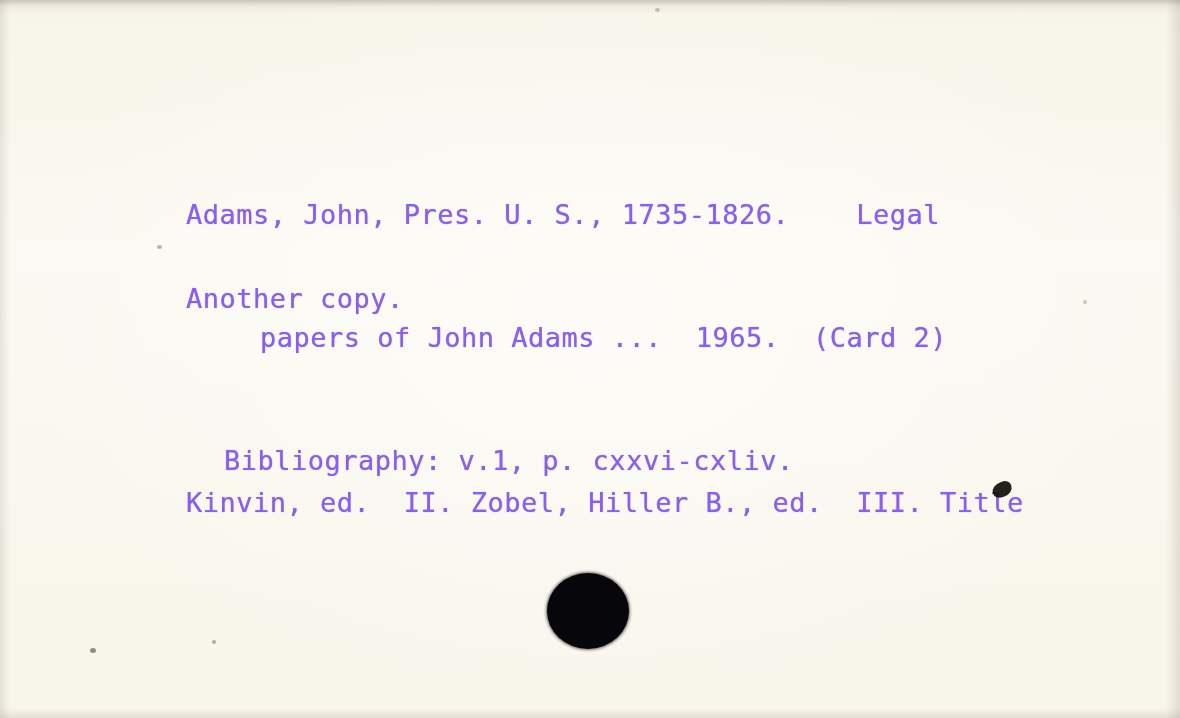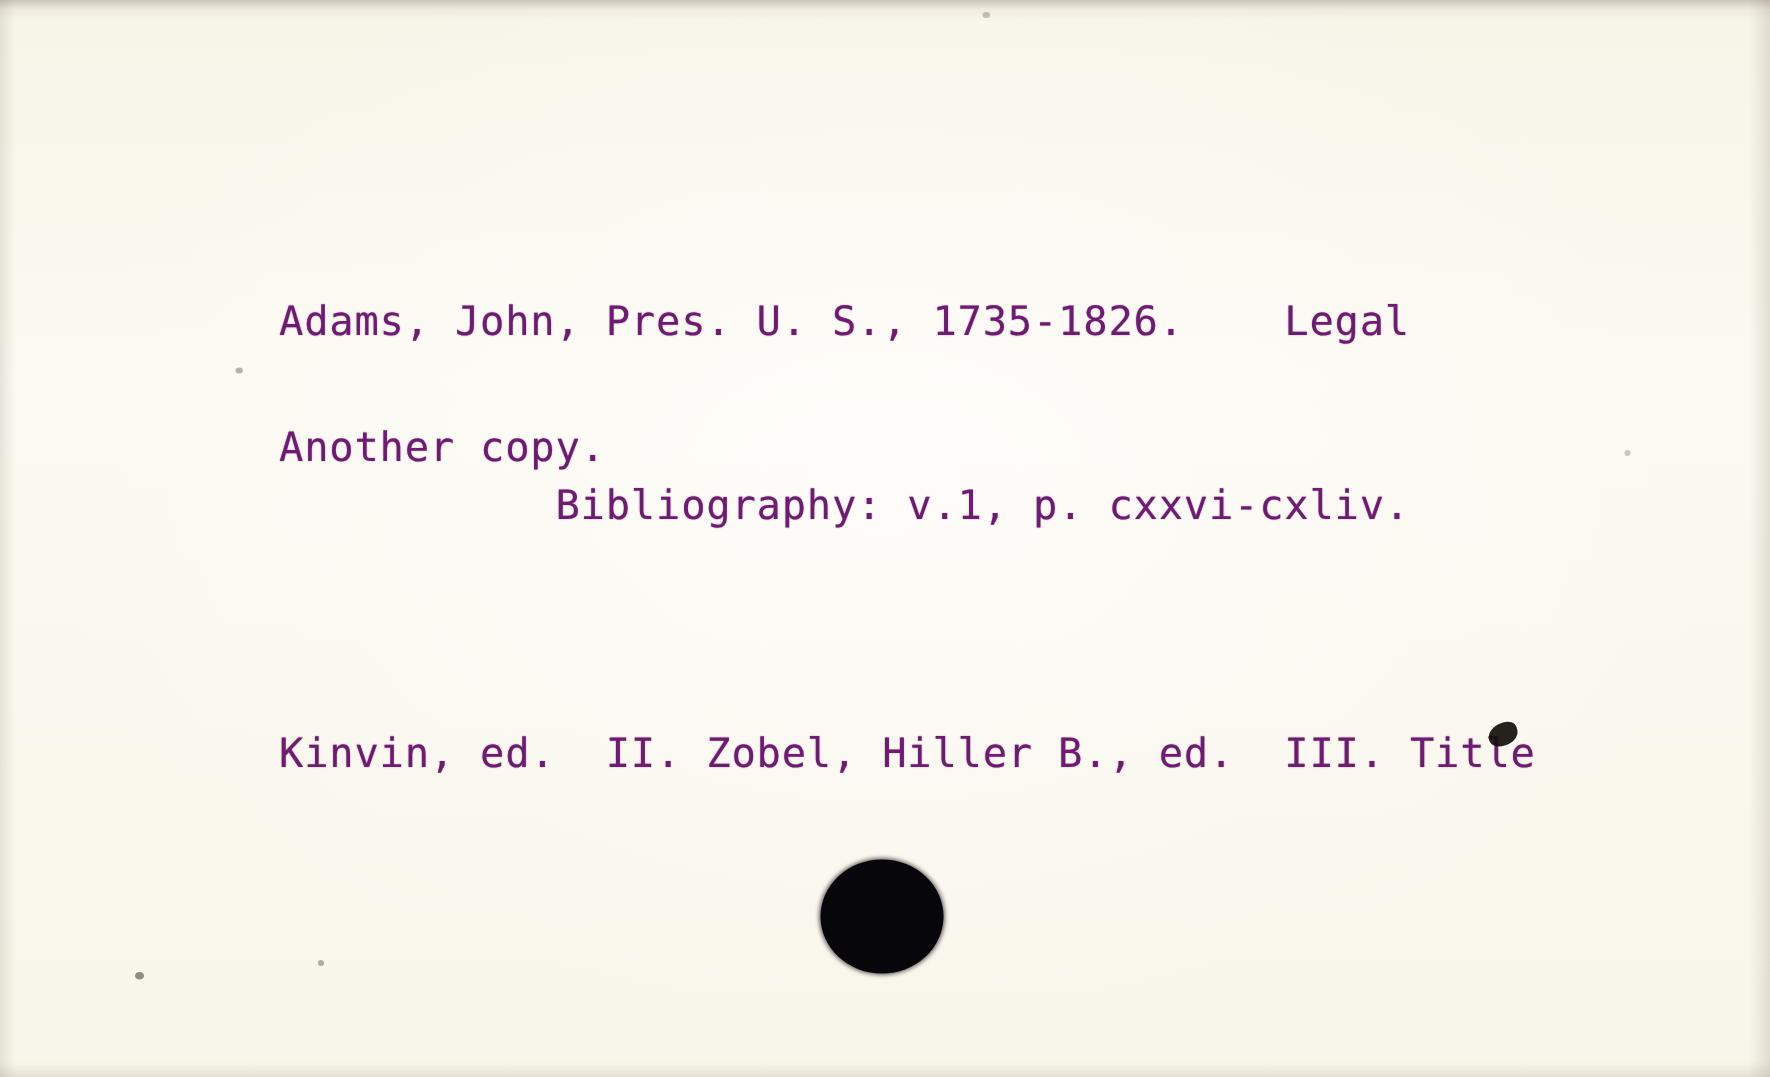--- a/index.html
+++ b/index.html
@@ -52,33 +52,33 @@
     background: linear-gradient(270deg, rgba(140,130,115,0.22) 0%, rgba(255,255,255,0) 100%);
   }
 
   .typed {
     position: absolute;
     font-family: "DejaVu Sans Mono", monospace;
     font-size: 27px;
     line-height: 41px;
     letter-spacing: 0.5px;
     white-space: pre;
-    color: #701a75;
+    color: #8b5cf6;
     text-shadow: 0 0 1px rgba(30,25,20,0.45);
   }
 
   
   #body-block {
     left: 186px;
     top: 112px;
   }
   #body-block .line { display: block; }
 
   .indent1 { padding-left: 74px; }
-  .indent2 { padding-left: 38px; text-align: right; }
+  .indent2 { padding-left: 38px; }
 
   
   #callnum {
     left: 32px;
     top: 236px;
     line-height: 43px;
   }
   #callnum .line { display: block; }
 
   #another-copy {
@@ -132,20 +132,21 @@
 
 <div id="card">
 
   <div class="edge-top"></div>
   <div class="edge-left"></div>
   <div class="edge-right"></div>
   <div class="edge-bottom"></div>
 
   <div class="typed" id="body-block">
     <span class="line">Adams, John, Pres. U. S., 1735-1826.    Legal</span>
+    <span class="line indent1">papers of John Adams ...  1965.  (Card 2)</span>
     <span class="line indent2">Bibliography: v.1, p. cxxvi-cxliv.</span>
   </div>
 
 
   <div class="typed" id="another-copy">Another copy.</div>
 
   <div class="typed" id="tracings">
     <span class="line">Kinvin, ed.  II. Zobel, Hiller B., ed.  III. Title</span>
     
     

